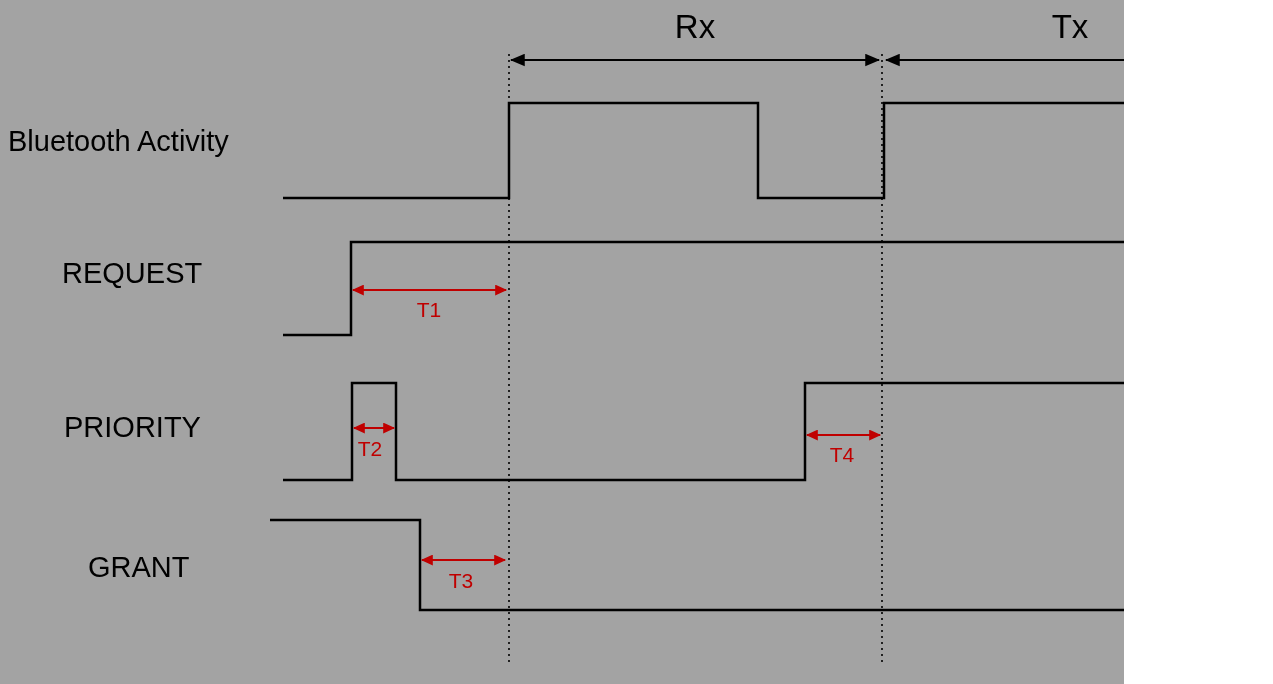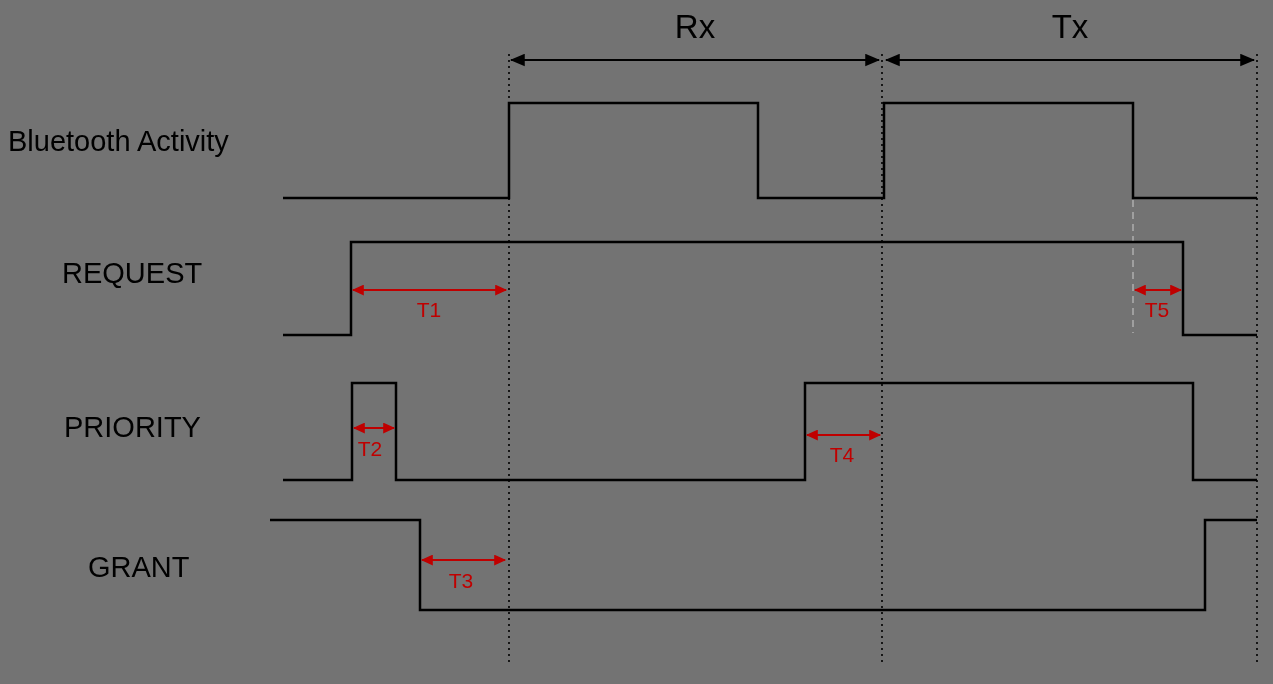--- a/index.html
+++ b/index.html
@@ -1,20 +1,20 @@
 <!DOCTYPE html>
 <html><head>
 <meta charset="utf-8">
 <style>
   html, body { margin: 0; padding: 0; background: #ffffff; }
   .canvas {
     position: relative;
-    width: 1273px;
+    width: 1124px;
     height: 684px;
-    background: #737373;
+    background: #a3a3a3;
     font-family: "Liberation Sans", sans-serif;
     overflow: hidden;
   }
   svg { display: block; }
   text { font-family: "Liberation Sans", sans-serif; }
   .signal-label { font-size: 29px; fill: #000000; }
   .phase-label  { font-size: 33px; fill: #000000; }
   .t-label      { font-size: 21px; }
 </style>
 </head>

